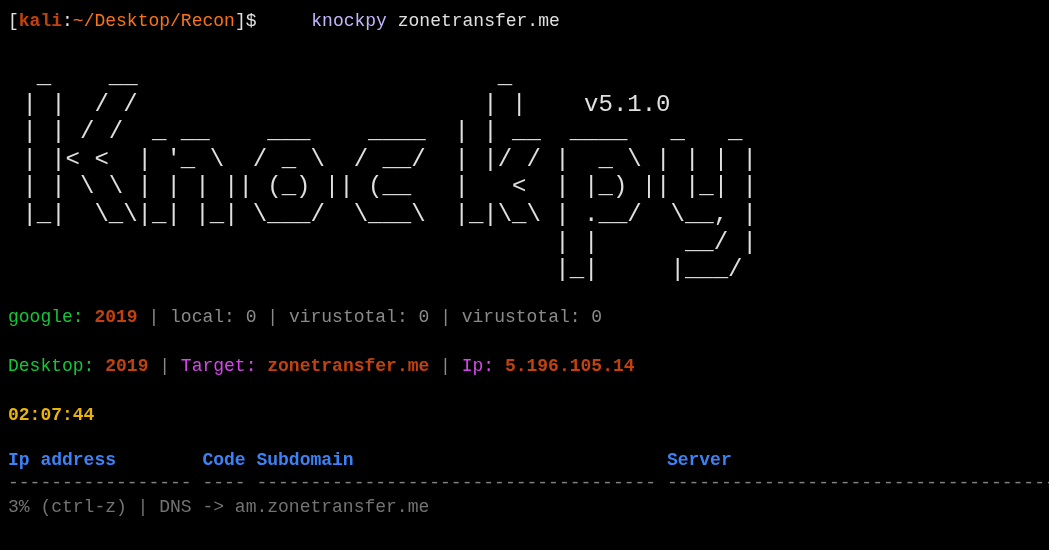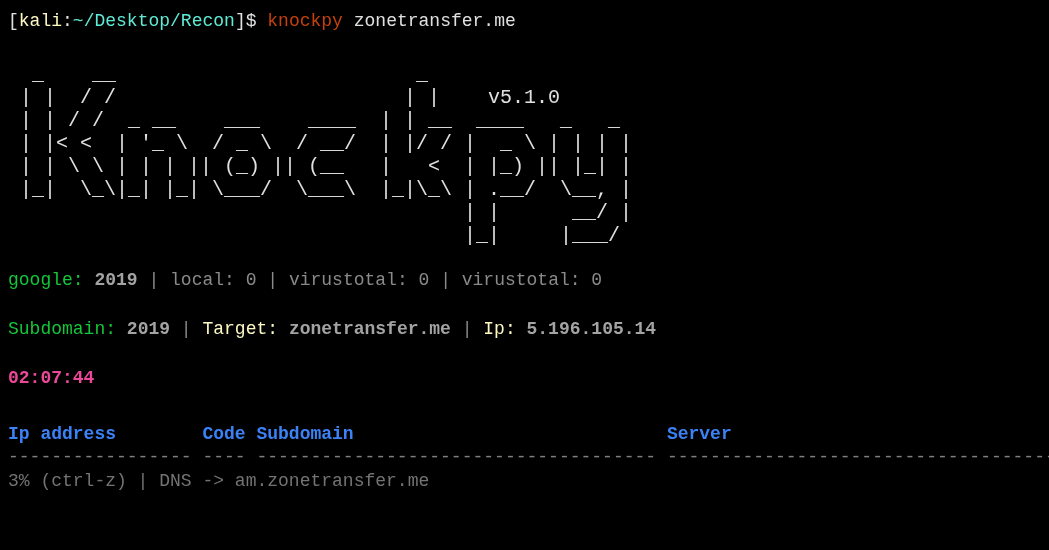--- a/index.html
+++ b/index.html
@@ -15,46 +15,46 @@
       line-height: 1.5;
       padding: 8px;
       width: 1049px;
       height: 550px;
       overflow: hidden;
     }
     .prompt-line {
       white-space: pre;
     }
     .bracket { color: #e0e0e0; }
-    .host { color: #fef9c3; font-weight: normal; }
-    .path { color: #5eead4; text-align: right; }
+    .host { color: #c2410c; font-weight: bold; }
+    .path { color: #f97316; text-align: right; }
     .dollar { color: #e0e0e0; }
-    .cmd-green { color: #c2410c; }
+    .cmd-green { color: #c4b5fd; margin-left: 44px; }
     .cmd-arg { color: #e0e0e0; }
     .ascii-art {
       white-space: pre;
       color: #e0e0e0;
       line-height: 1.15;
       margin-top: 28px;
       margin-bottom: 20px;
-      font-size: 20px;
+      font-size: 24px;
     }
     .stats-line {
       white-space: pre;
       margin-bottom: 22px;
     }
     .label-green { color: #14c639; }
-    .label-yellow { color: #fef9c3; }
-    .value-teal { color: #a3a3a3; font-weight: bold; }
+    .label-yellow { color: #d946ef; }
+    .value-teal { color: #c2410c; font-weight: bold; }
     .sep-grey { color: #8a8a8a; }
     .grey { color: #8a8a8a; }
     .timestamp {
       white-space: pre;
-      margin-bottom: 29px;
-      color: #ec4899;
+      margin-bottom: 18px;
+      color: #eab308;
       font-weight: bold;
     }
     .table-header {
       white-space: pre;
       color: #3b82f6;
       font-weight: bold;
     }
     .sep-line {
       white-space: pre;
       color: #808080;
@@ -74,19 +74,19 @@
 <span> | |  / /                        | |    v5.1.0</span>
 <span> | | / /  _ __    ___    ____  | | __  ____   _   _</span>
 <span> | |&lt; &lt;  | '_ \  / _ \  / __/  | |/ / |  _ \ | | | |</span>
 <span> | | \ \ | | | || (_) || (__   |   &lt;  | |_) || |_| |</span>
 <span> |_|  \_\|_| |_| \___/  \___\  |_|\_\ | .__/  \__, |</span>
 <span>                                      | |      __/ |</span>
 <span>                                      |_|     |___/</span></div>
 
 <div class="stats-line"><span class="label-green">google:</span><span class="value-teal"> 2019</span><span class="sep-grey"> | </span><span class="grey">local: </span><span class="grey">0</span><span class="sep-grey"> | </span><span class="grey">virustotal: </span><span class="grey">0</span><span class="sep-grey"> | </span><span class="grey">virustotal: </span><span class="grey">0</span></div>
 
-<div class="stats-line"><span class="label-green">Subdomain:</span><span class="value-teal"> 2019</span><span class="sep-grey"> | </span><span class="label-yellow">Target:</span><span class="value-teal"> zonetransfer.me</span><span class="sep-grey"> | </span><span class="label-yellow">Ip:</span><span class="value-teal"> 5.196.105.14</span></div>
+<div class="stats-line"><span class="label-green">Desktop:</span><span class="value-teal"> 2019</span><span class="sep-grey"> | </span><span class="label-yellow">Target:</span><span class="value-teal"> zonetransfer.me</span><span class="sep-grey"> | </span><span class="label-yellow">Ip:</span><span class="value-teal"> 5.196.105.14</span></div>
 
 <div class="timestamp">02:07:44</div>
 
 <div class="table-header">Ip address        Code Subdomain                             Server</div>
 <div class="sep-line">----------------- ---- ------------------------------------- ------------------------------------</div>
 <div class="progress-line">3% (ctrl-z) | DNS -&gt; am.zonetransfer.me</div>
 
 </body></html>

